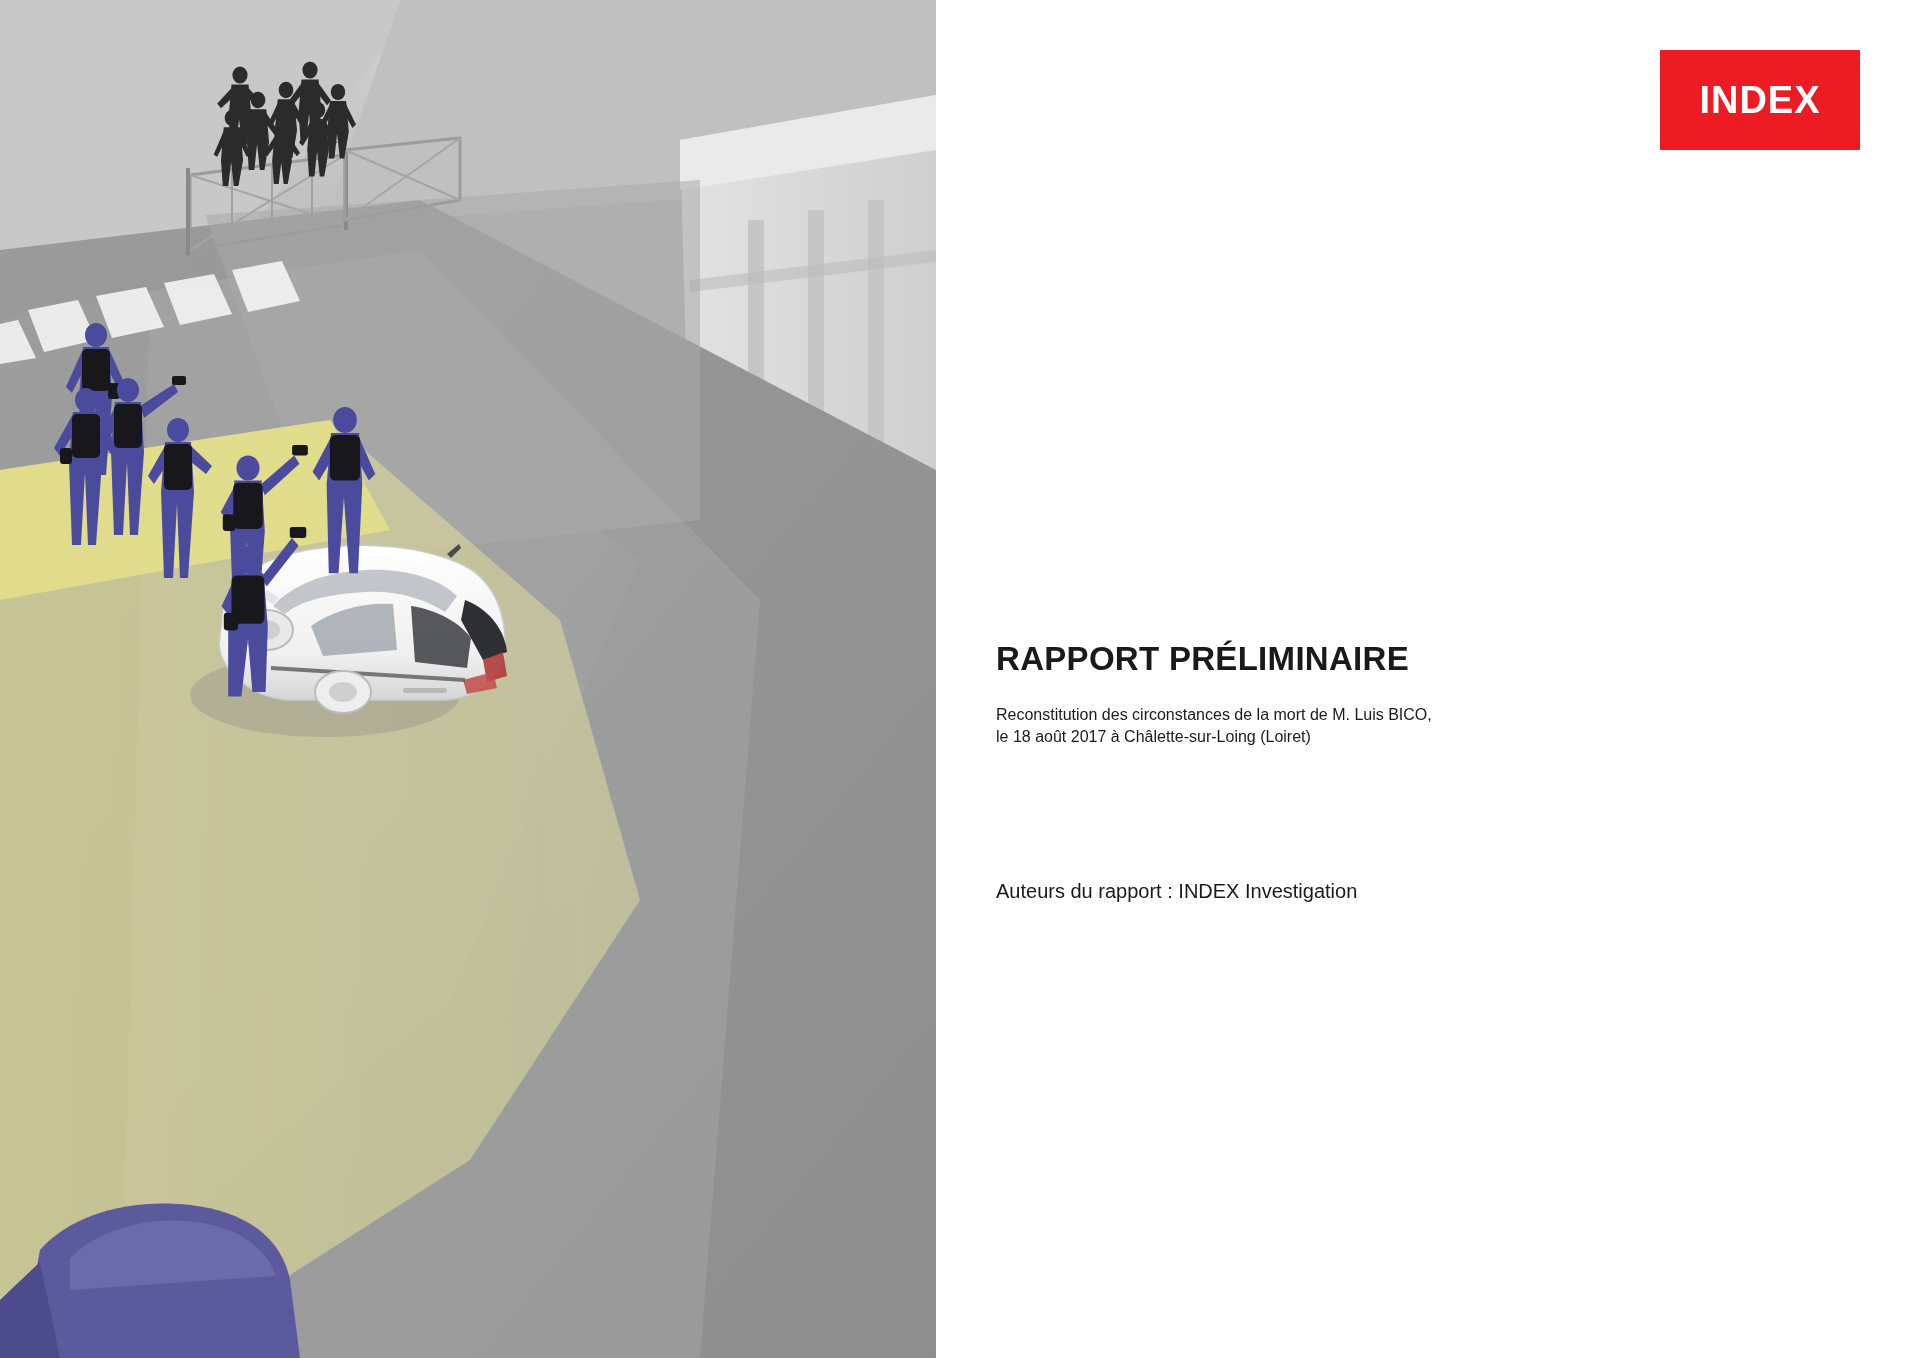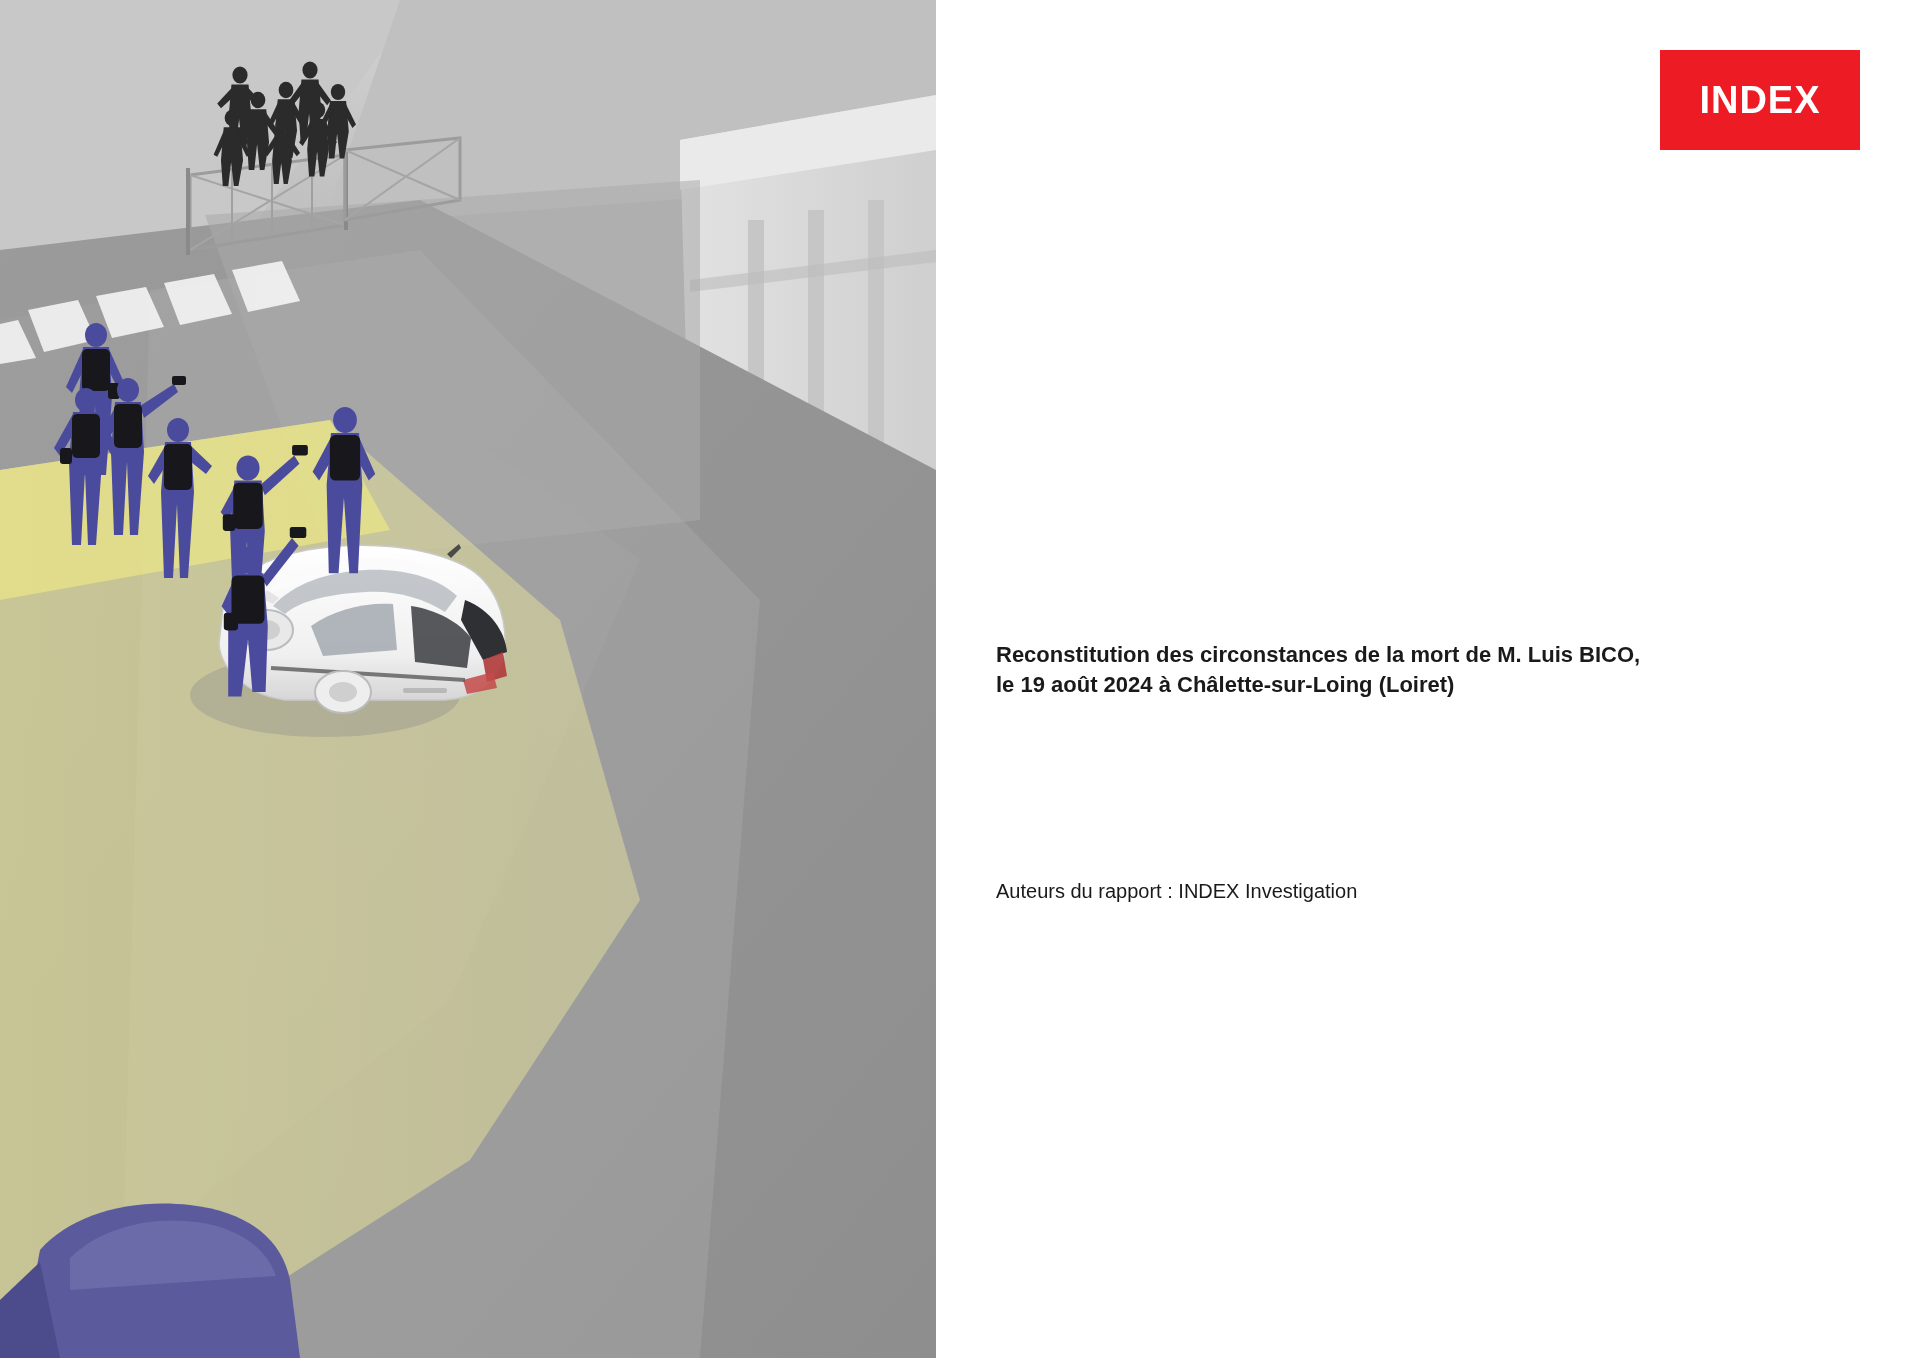--- a/index.html
+++ b/index.html
@@ -67,22 +67,22 @@
     width: 770px;
   }
   .report-title {
     font-size: 33px;
     font-weight: bold;
     color: #1a1a1a;
     margin: 0 0 26px 0;
     letter-spacing: 0.3px;
   }
   .report-subtitle {
-    font-size: 22px;
-    font-weight: bold;
+    font-size: 16px;
+    font-weight: normal;
     color: #1a1a1a;
     line-height: 1.35;
     margin: 0;
   }
   .meta-block {
     position: absolute;
     left: 60px;
     top: 840px;
     width: 770px;
   }
@@ -324,23 +324,24 @@
     </svg>
   </div>
 
   <div class="content">
 
     <div class="logo-box">
       <span class="logo-text">INDEX</span>
     </div>
 
     <div class="text-block">
+      <h1 class="report-title">RAPPORT PRÉLIMINAIRE</h1>
       <p class="report-subtitle">
         <span>Reconstitution des circonstances de la mort de M. Luis BICO,</span><br>
-        <span>le 19 août 2024 à Châlette-sur-Loing (Loiret)</span>
+        <span>le 18 août 2017 à Châlette-sur-Loing (Loiret)</span>
       </p>
     </div>
 
     <div class="meta-block">
       <div class="meta-line">Auteurs du rapport : INDEX Investigation</div>
     </div>
 
   </div>
 </div>
 

